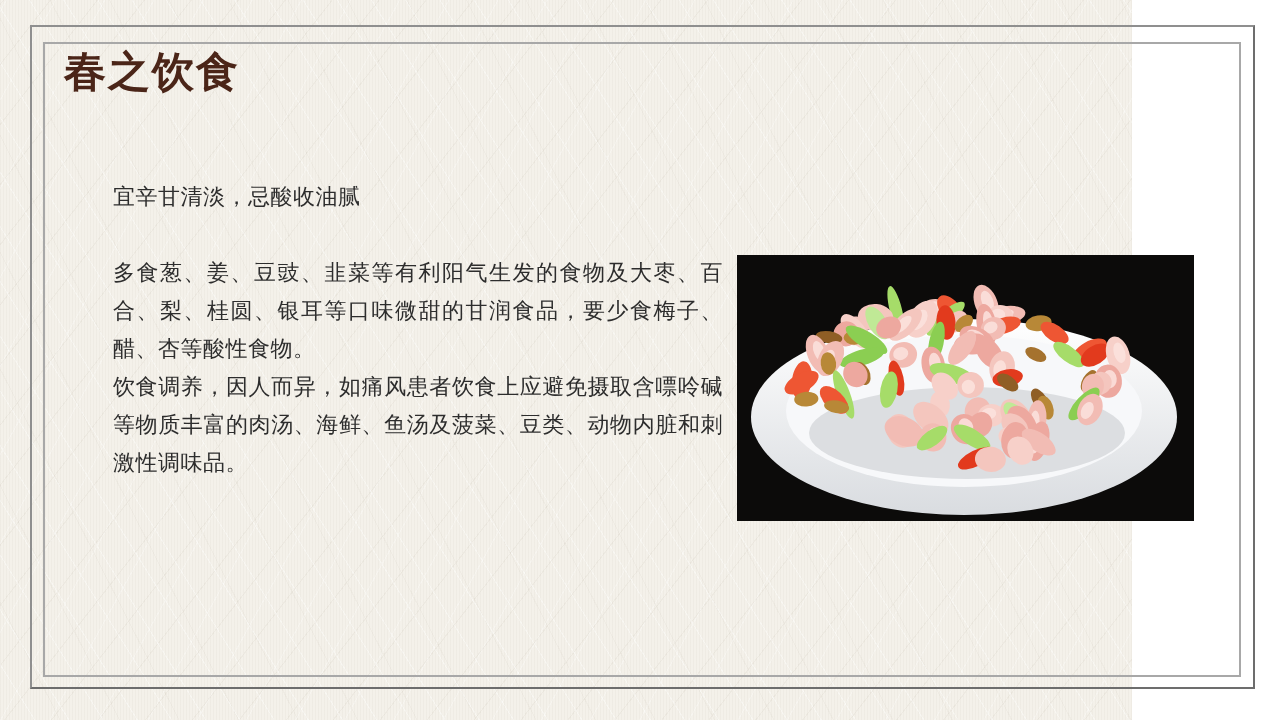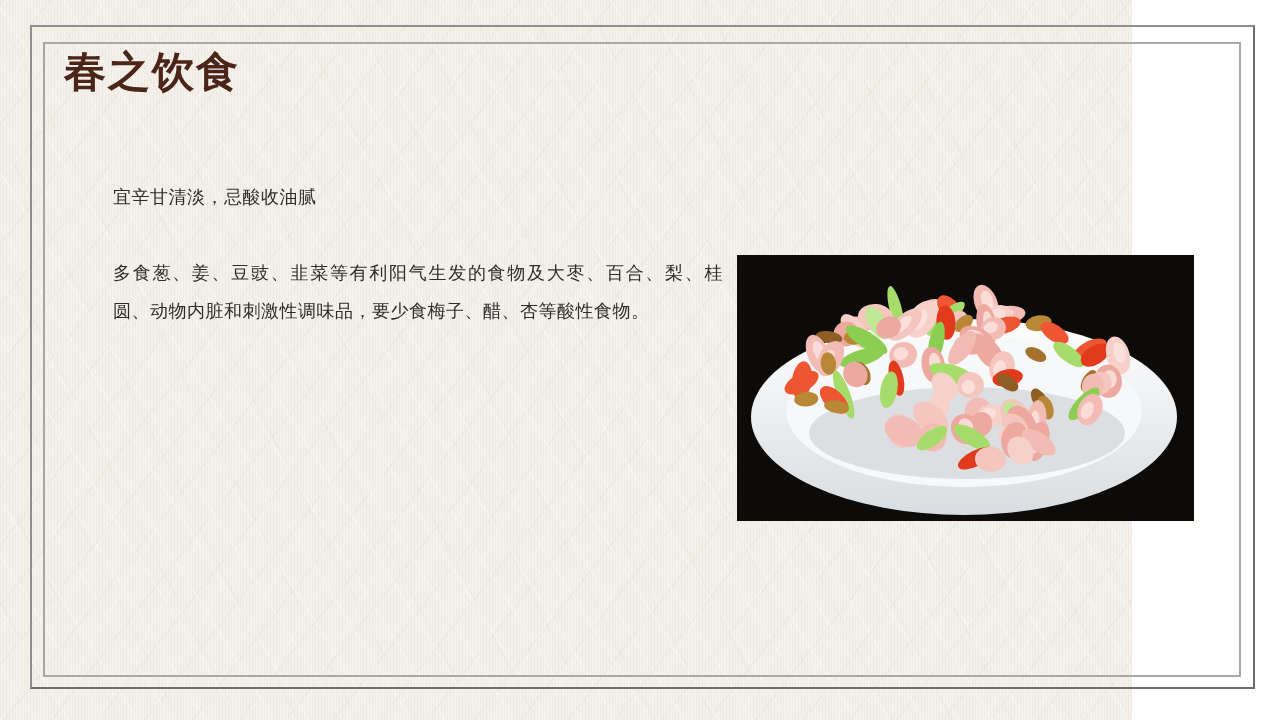--- a/index.html
+++ b/index.html
@@ -29,21 +29,21 @@
     border:2px solid #a8a8a8;
   }
   .title{
     position:absolute;left:64px;top:44px;margin:0;
     font-family:"DejaVu Serif","Liberation Serif",serif;
     font-size:42px;font-weight:bold;letter-spacing:2px;
     color:#4b2518;
   }
   .content{
     position:absolute;left:113px;top:178px;width:610px;
-    font-size:18px;line-height:38px;letter-spacing:0.5px;
+    font-size:22px;line-height:38px;letter-spacing:0.5px;
     color:#2d2d2d;
     text-align:justify;text-justify:inter-ideograph;
   }
   .content p{margin:0;}
   .content .subtitle{margin-bottom:38px;}
   .photo{
     position:absolute;left:737px;top:255px;width:457px;height:266px;margin:0;
   }
   .photo svg{display:block;width:457px;height:266px;}
 </style>
@@ -53,21 +53,22 @@
 <div class="slide">
 
   <div class="frame-outer">
     <div class="frame-inner"></div>
   </div>
 
   <h1 class="title">春之饮食</h1>
 
   <div class="content">
     <p class="subtitle">宜辛甘清淡，忌酸收油腻</p>
-    <p>多食葱、姜、豆豉、韭菜等有利阳气生发的食物及大枣、百合、梨、桂圆、动物内脏和刺激性调味品，要少食梅子、醋、杏等酸性食物。</p>
+    <p>多食葱、姜、豆豉、韭菜等有利阳气生发的食物及大枣、百合、梨、桂圆、银耳等口味微甜的甘润食品，要少食梅子、醋、杏等酸性食物。</p>
+    <p>饮食调养，因人而异，如痛风患者饮食上应避免摄取含嘌呤碱等物质丰富的肉汤、海鲜、鱼汤及菠菜、豆类、动物内脏和刺激性调味品。</p>
   </div>
 
   <figure class="photo" role="img" aria-label="黑色背景下白瓷盘装的虾仁炒腰果，配西芹段和胡萝卜片">
     <svg viewBox="0 0 457 266" xmlns="http://www.w3.org/2000/svg">
       <defs>
         <linearGradient id="plateGrad" x1="0" y1="0" x2="0" y2="1">
           <stop offset="0" stop-color="#FFFFFF"></stop>
           <stop offset="1" stop-color="#D9DCE0"></stop>
         </linearGradient>
       </defs>

